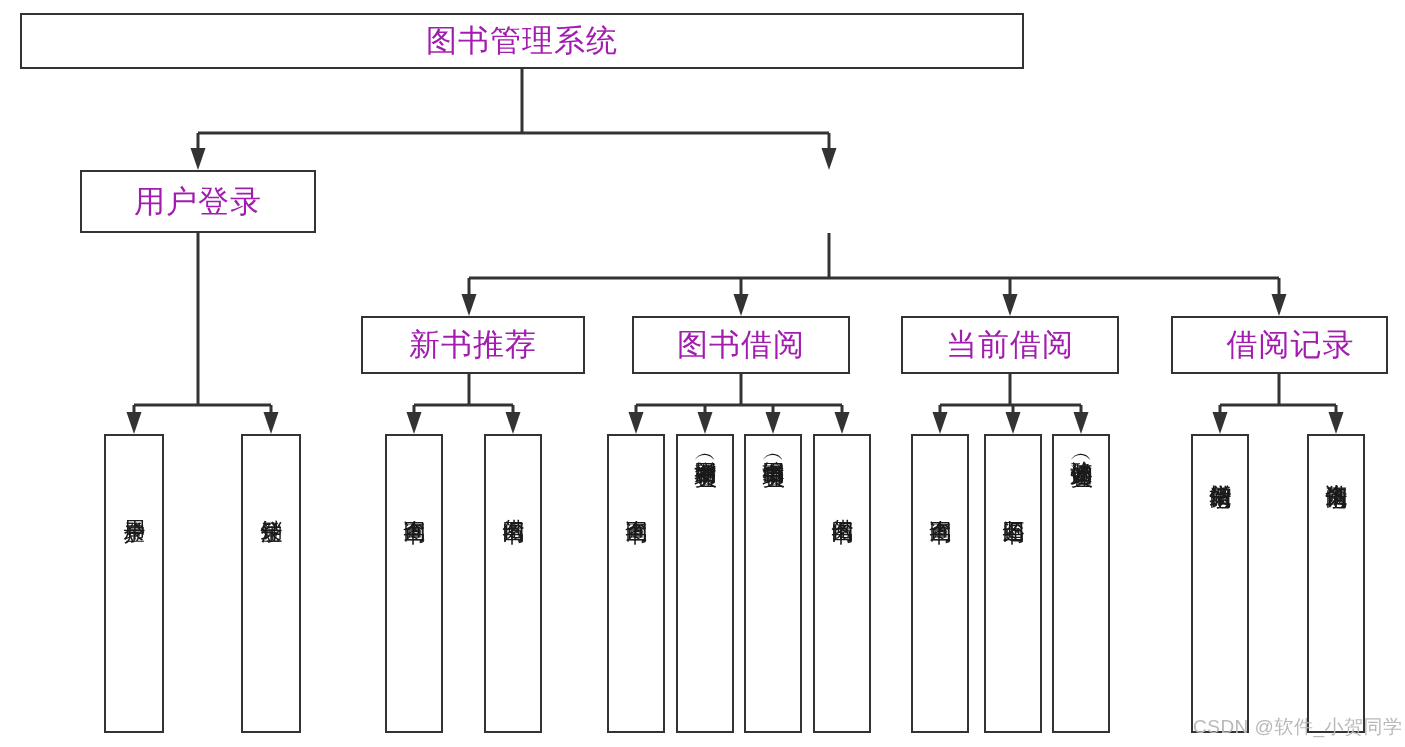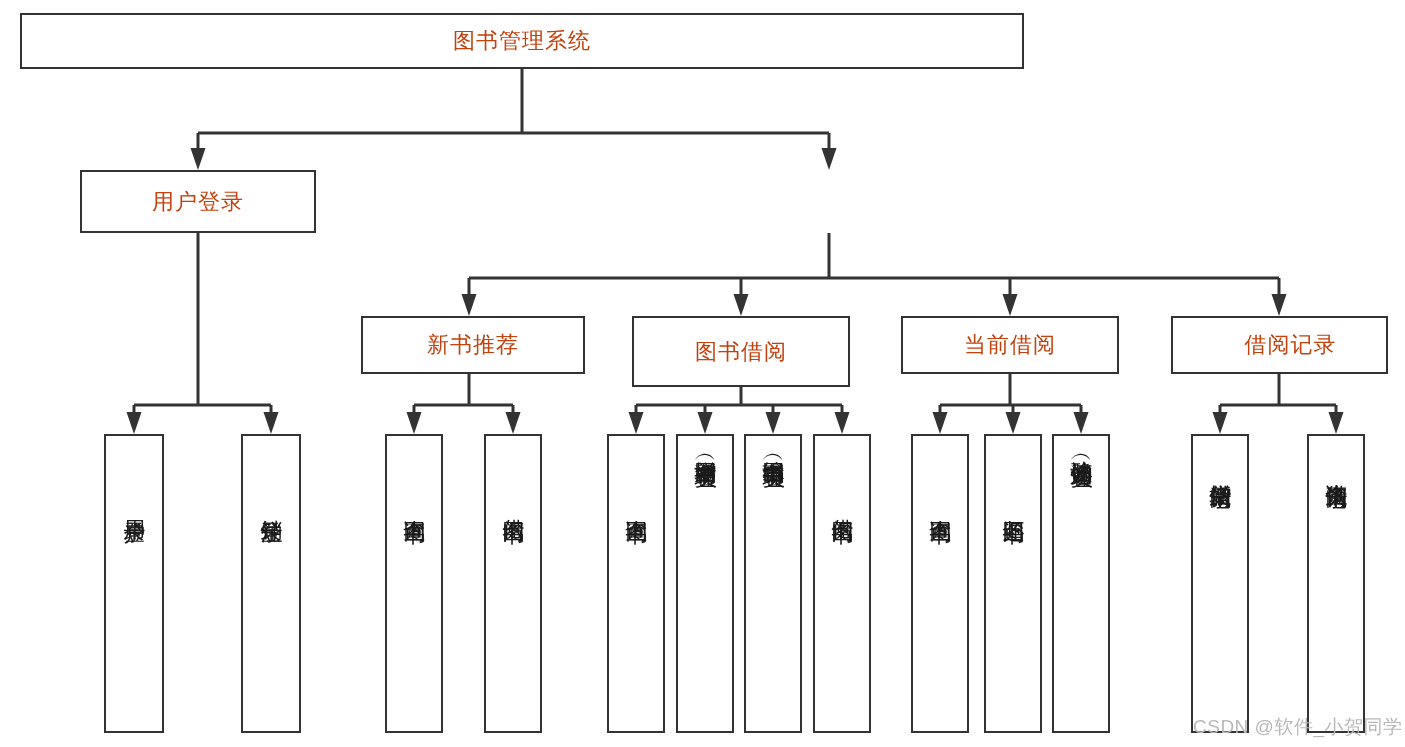--- a/index.html
+++ b/index.html
@@ -33,23 +33,23 @@
     border: 2px solid #333333;
     display: flex;
     align-items: center;
     justify-content: center;
     overflow: hidden;
   }
   .node-box.level-root {
     border-width: 2px;
   }
   .node-label-h {
-    font-size: 22px;
+    font-size: 31px;
     line-height: 1.15;
-    color: #c2410c;
+    color: #a21caf;
     letter-spacing: 1px;
     white-space: nowrap;
     text-align: center;
   }
   .node-label-v {
     font-size: 22px;
     line-height: 1.22;
     color: #1a1a1a;
     letter-spacing: 1px;
     writing-mode: vertical-rl;
@@ -141,21 +141,21 @@
 
   <div class="node-box" style="left:80px;top:170px;width:236px;height:63px;">
     <span class="node-label-h">用户登录</span>
   </div>
 
 
   <div class="node-box" style="left:361px;top:316px;width:224px;height:58px;">
     <span class="node-label-h">新书推荐</span>
   </div>
 
-  <div class="node-box" style="left:632px;top:316px;width:218px;height:71px;">
+  <div class="node-box" style="left:632px;top:316px;width:218px;height:58px;">
     <span class="node-label-h">图书借阅</span>
   </div>
 
   <div class="node-box" style="left:901px;top:316px;width:218px;height:58px;">
     <span class="node-label-h">当前借阅</span>
   </div>
 
   <div class="node-box" style="left:1171px;top:316px;width:217px;height:58px;padding-left:22px;">
     <span class="node-label-h">借阅记录</span>
   </div>

